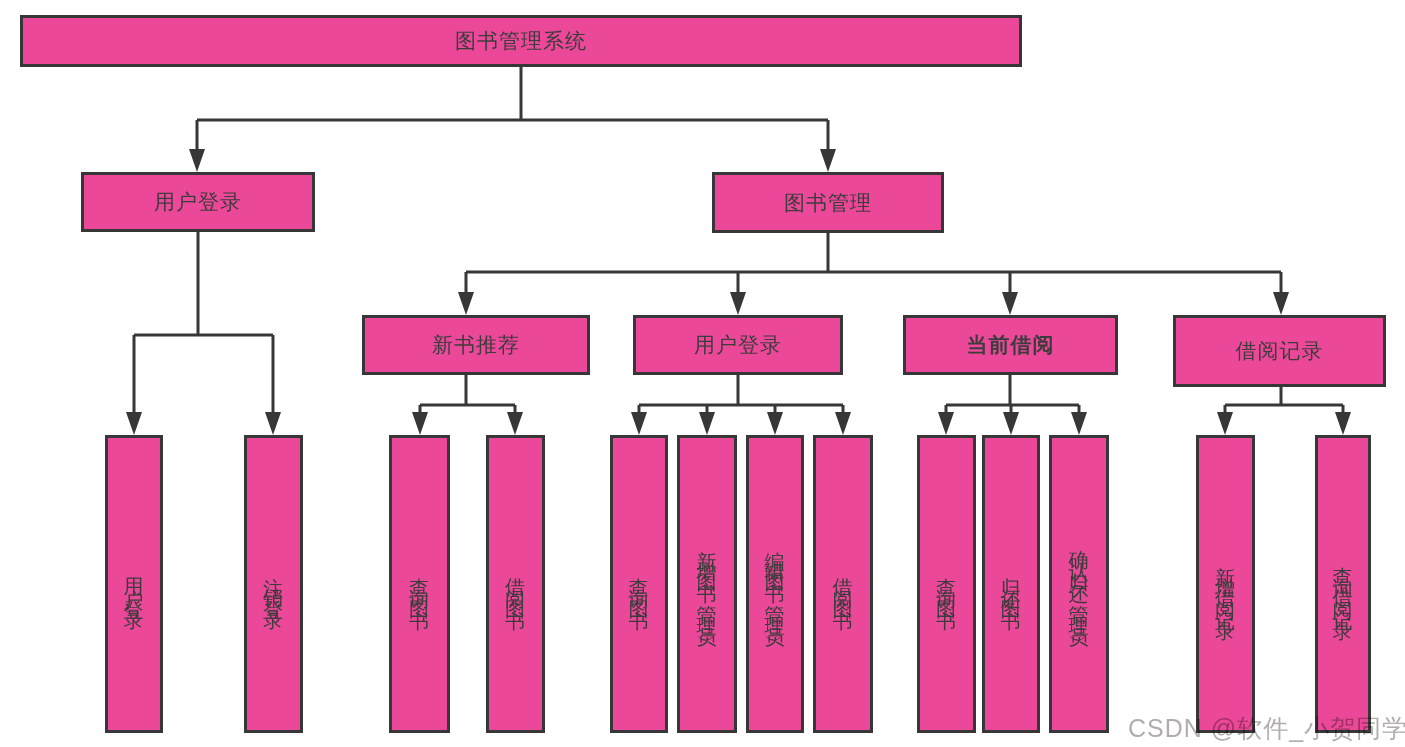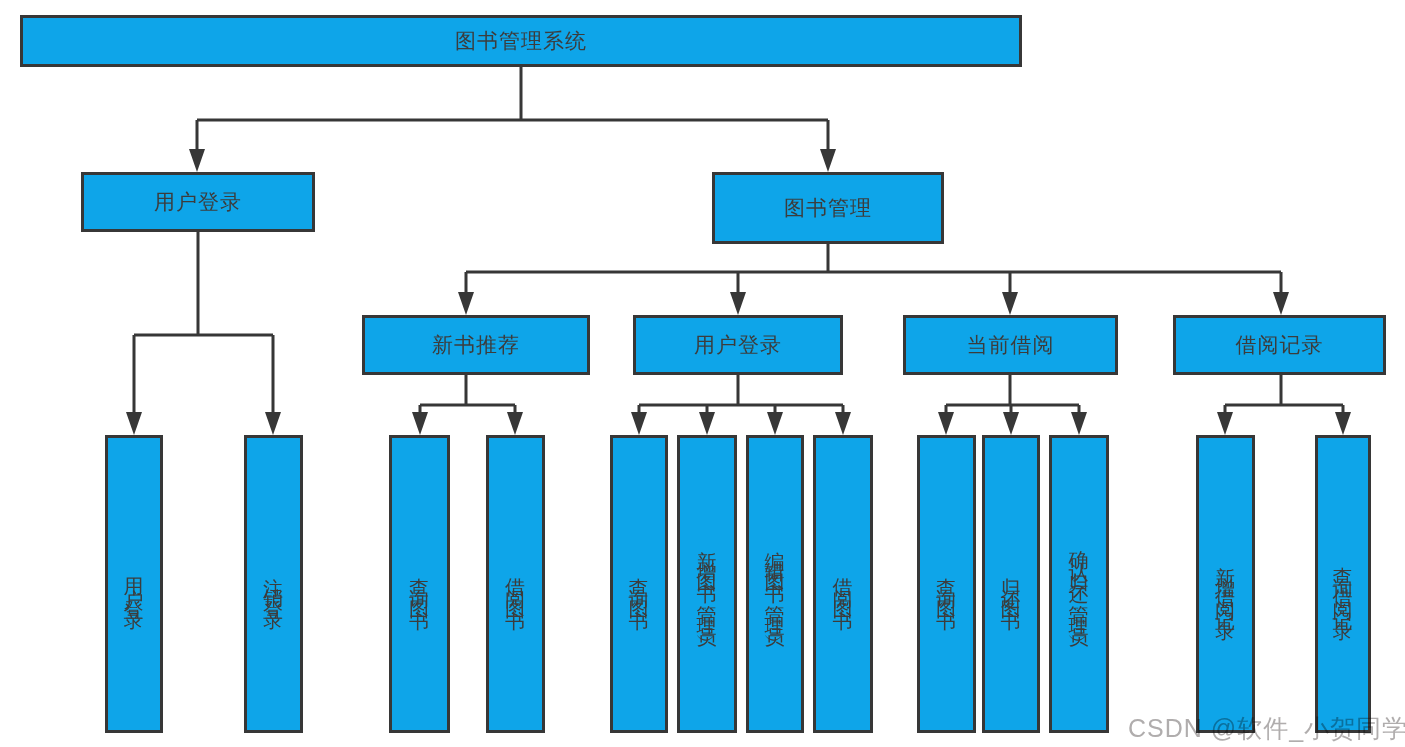--- a/index.html
+++ b/index.html
@@ -2,38 +2,38 @@
 <html><head>
 <meta charset="utf-8">
 <style>
   html,body{margin:0;padding:0;}
   body{
     width:1405px;height:747px;position:relative;background:#ffffff;
     font-family:"Liberation Sans", sans-serif;overflow:hidden;
   }
   #connector-layer{position:absolute;left:0;top:0;width:1405px;height:747px;pointer-events:none;}
   .node{
-    position:absolute;box-sizing:border-box;border:3px solid #373737;background:#0ea5e9;
+    position:absolute;box-sizing:border-box;border:3px solid #373737;background:#ec4899;
     display:flex;align-items:center;justify-content:center;
     color:#3c3c3c;font-size:21px;letter-spacing:1px;z-index:2;
   }
   .vnode span{
     writing-mode:vertical-rl;text-orientation:mixed;
     font-size:20px;letter-spacing:11px;line-height:1;
   }
   
   #n-root{left:20px;top:15px;width:1002px;height:52px;}
   
   #n-user-login{left:81px;top:172px;width:234px;height:60px;}
-  #n-book-mgmt{left:712px;top:172px;width:232px;height:72px;}
+  #n-book-mgmt{left:712px;top:172px;width:232px;height:61px;}
   
   #n-new-book{left:362px;top:315px;width:228px;height:60px;}
   #n-book-borrow{left:633px;top:315px;width:210px;height:60px;}
-  #n-current{left:903px;top:315px;width:215px;height:60px;}
-  #n-record{left:1173px;top:315px;width:213px;height:60px;}
+  #n-current{left:903px;top:315px;width:215px;height:60px;font-weight:bold;}
+  #n-record{left:1173px;top:315px;width:213px;height:72px;}
   
   .leaf{top:435px;height:298px;}
   #l1{left:105px;width:58px;}
   #l2{left:244px;width:59px;}
   #l3{left:389px;width:61px;}
   #l4{left:486px;width:59px;}
   #l5{left:610px;width:58px;}
   #l6{left:677px;width:60px;}
   #l7{left:746px;width:58px;}
   #l8{left:813px;width:60px;}

